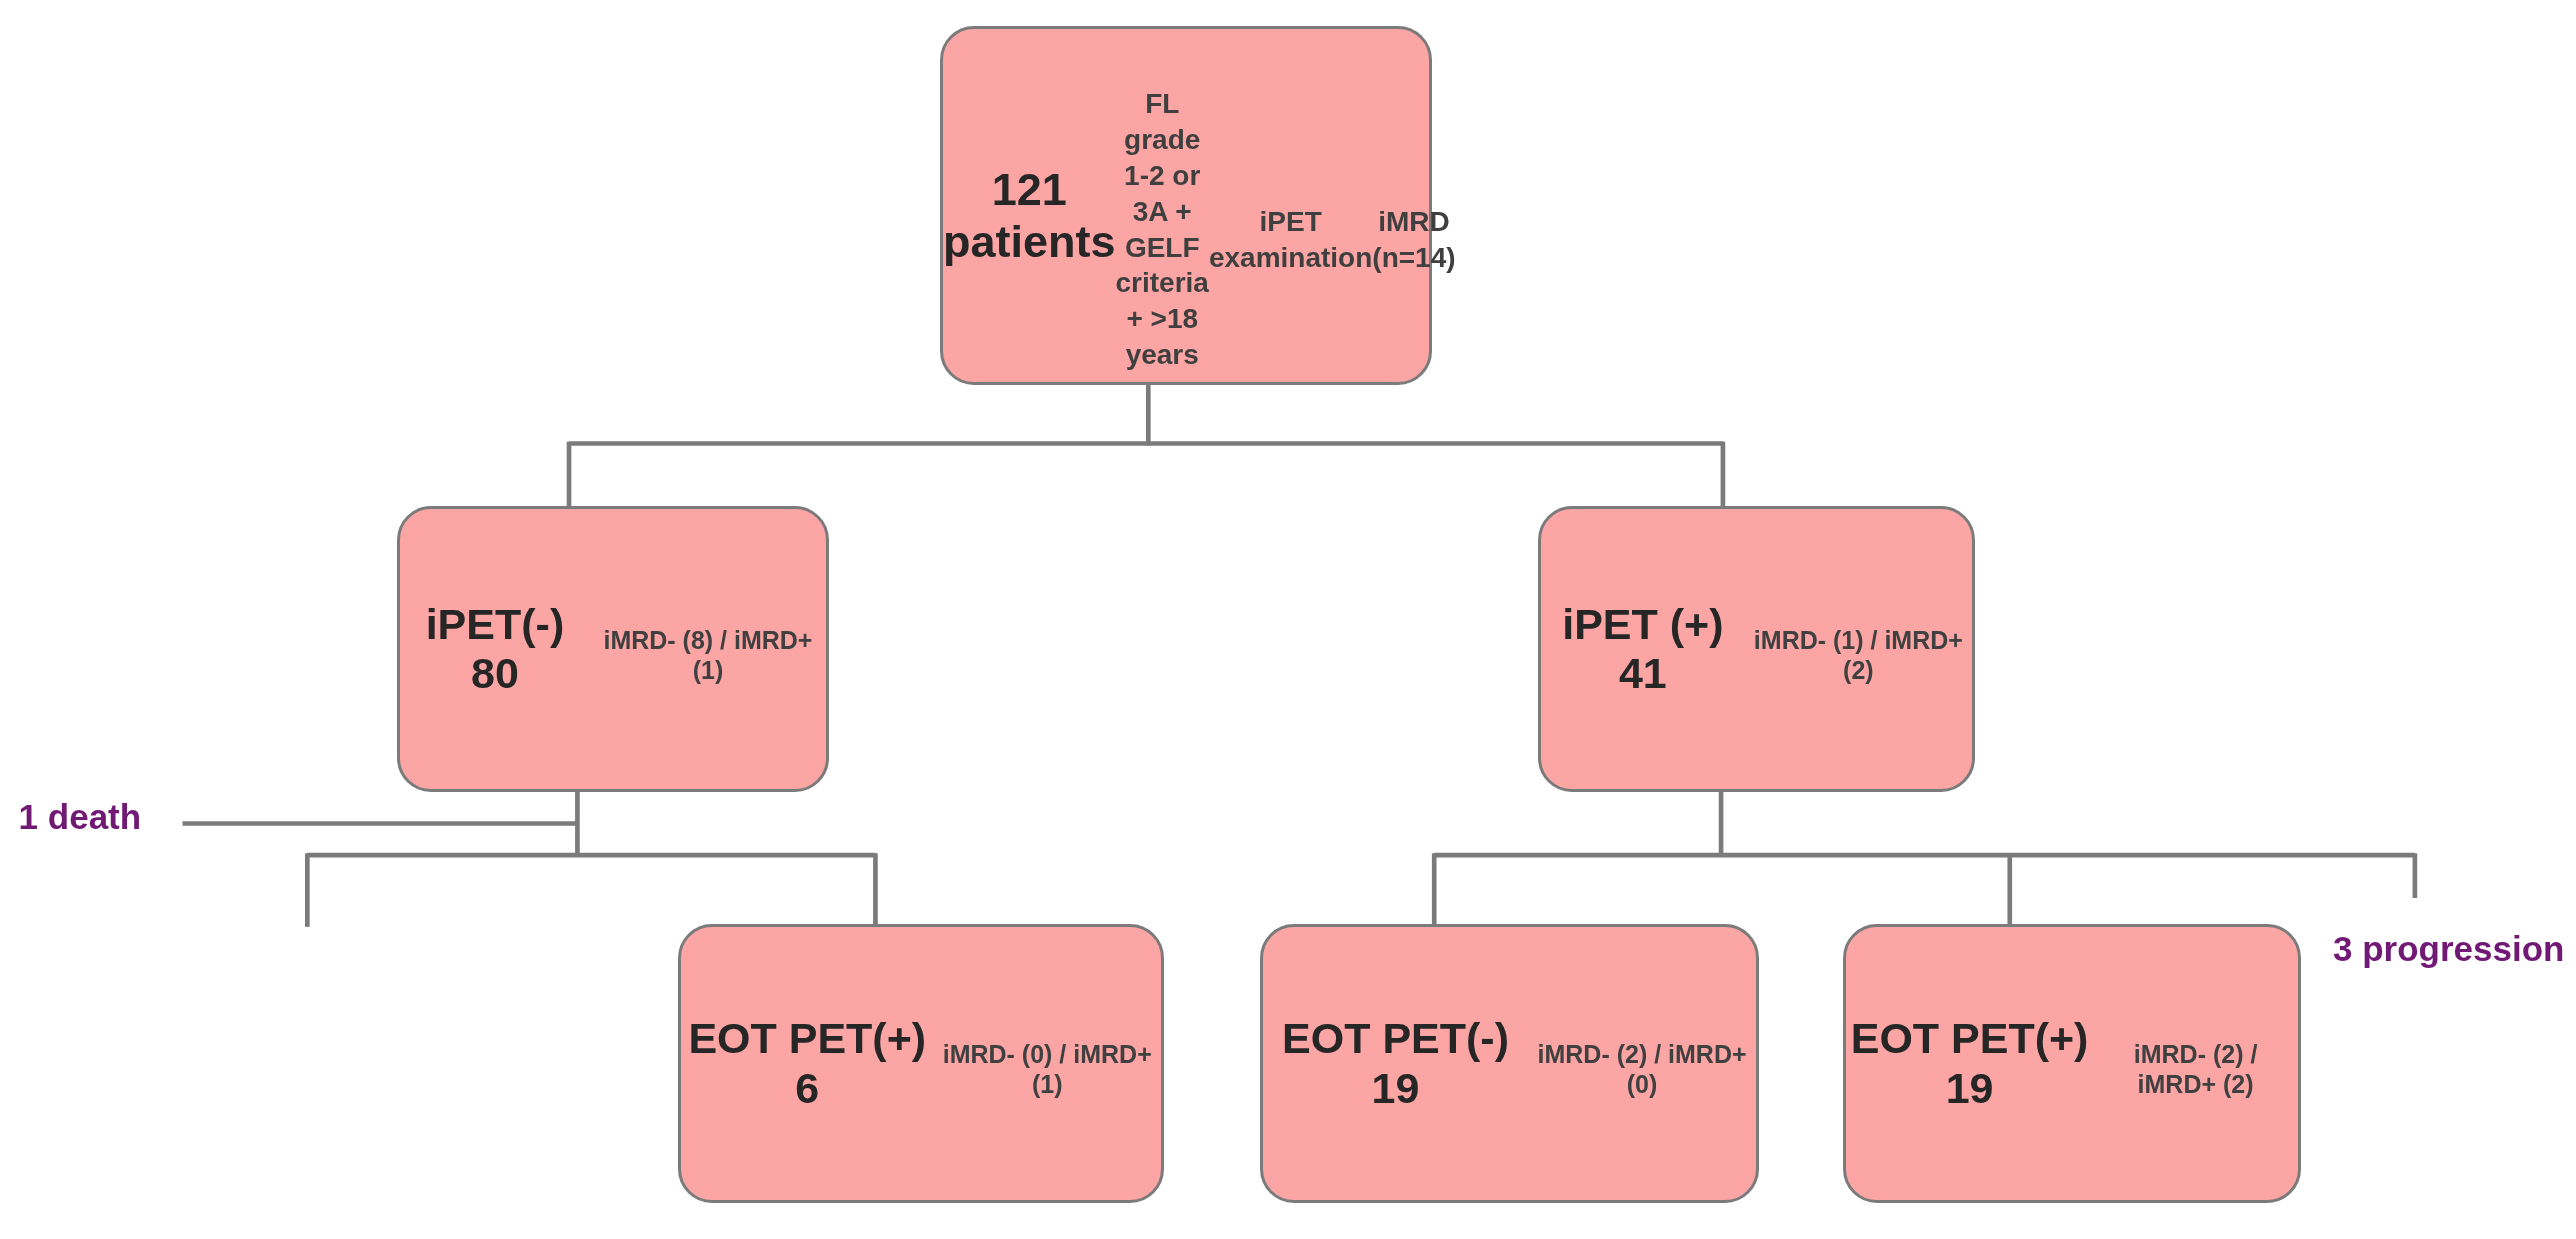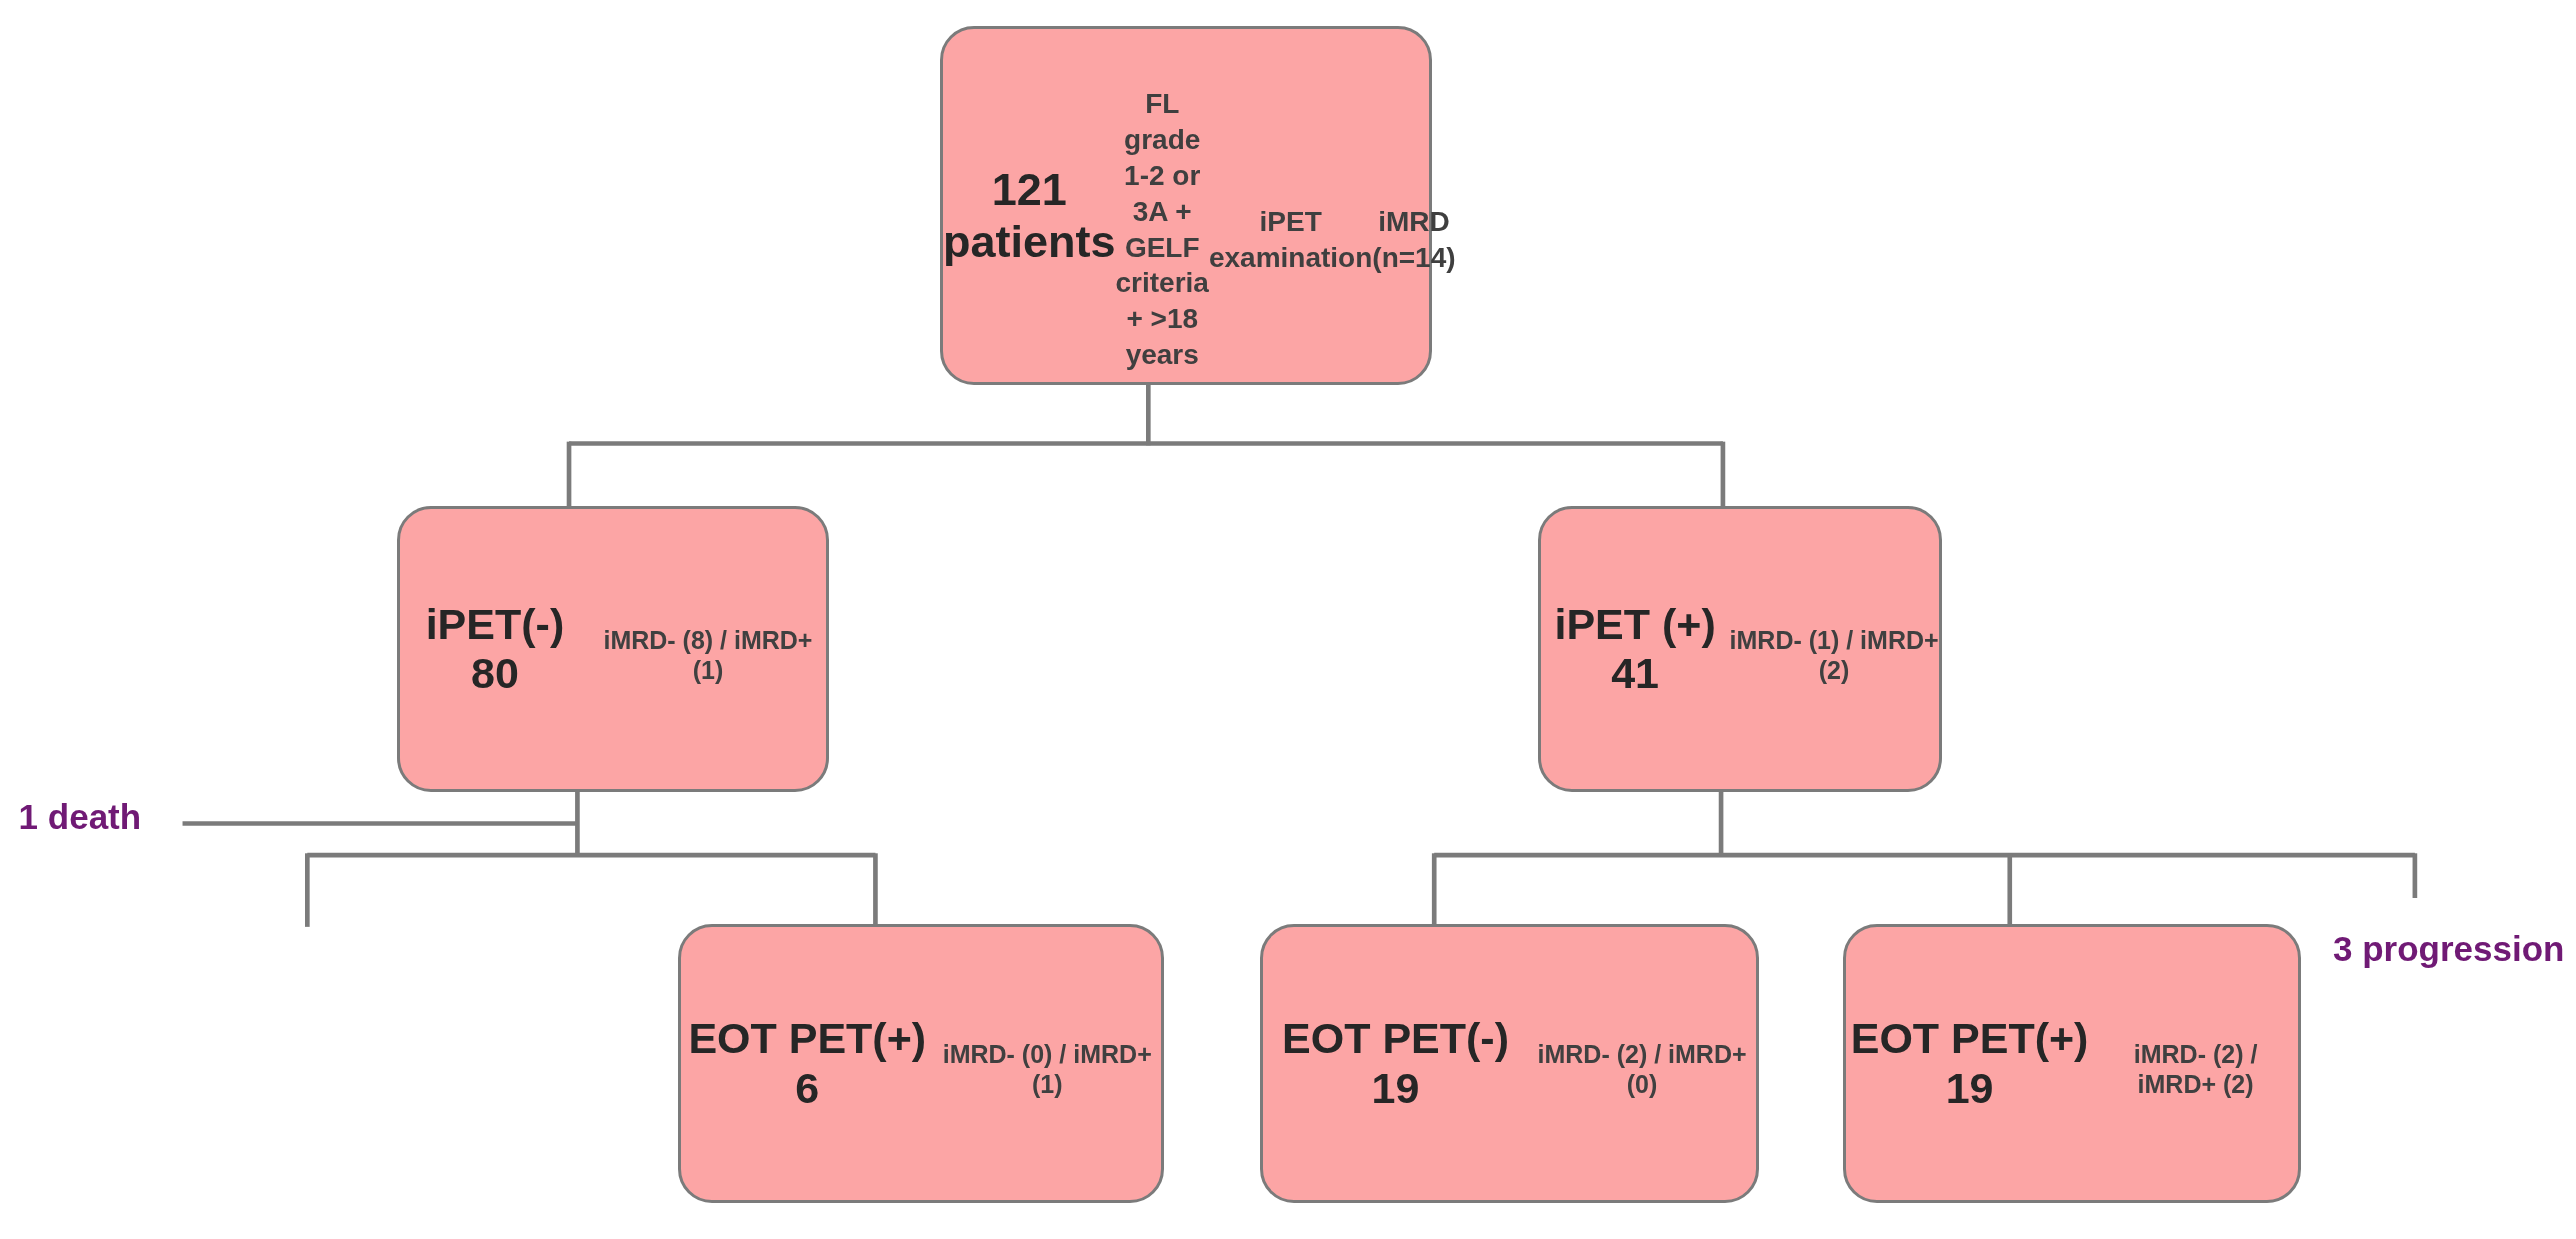--- a/index.html
+++ b/index.html
@@ -68,21 +68,21 @@
     color: #3f3f3f;
     line-height: 1.28;
     max-width: 400px;
     margin-top: 0;
   }
   .node-root .root-detail + .root-detail {
     margin-top: 20.5px;
   }
   
   .node-ipet-neg  { left: 361px;  top: 506px; width: 432px; height: 286px; }
-  .node-ipet-pos  { left: 1502px; top: 506px; width: 404px; height: 286px; }
+  .node-ipet-pos  { left: 1502px; top: 506px; width: 437px; height: 286px; }
   
   .node-eot1 { left: 66px;   top: 924px; width: 532px; height: 279px; }
   .node-eot2 { left: 642px;  top: 924px; width: 486px; height: 279px; }
   .node-eot3 { left: 1224px; top: 924px; width: 499px; height: 279px; }
   .node-eot4 { left: 1807px; top: 924px; width: 458px; height: 279px; }
   .annotation {
     position: absolute;
     font-size: 35px;
     font-weight: 700;
     color: #701a75;

